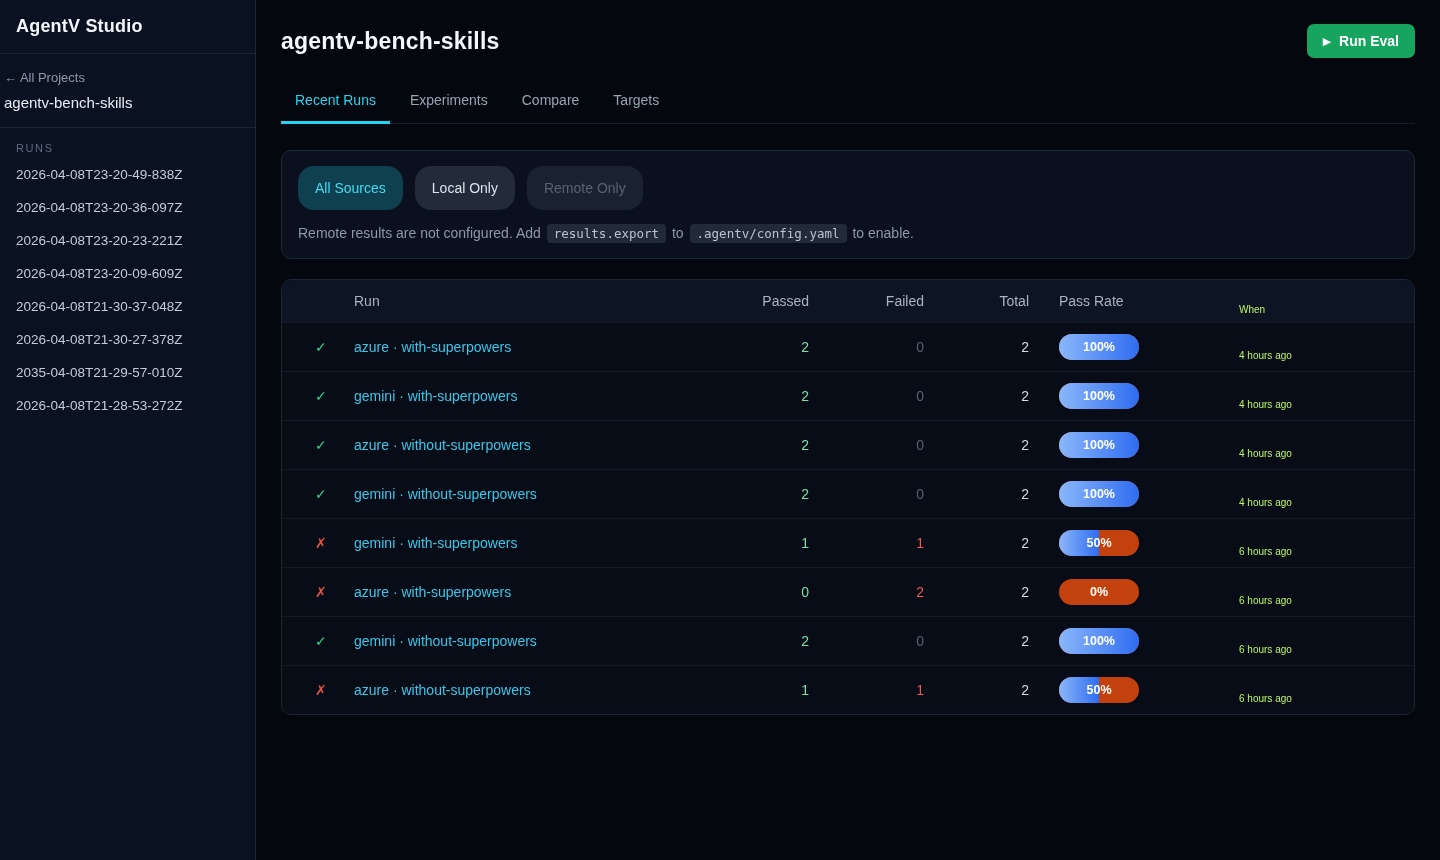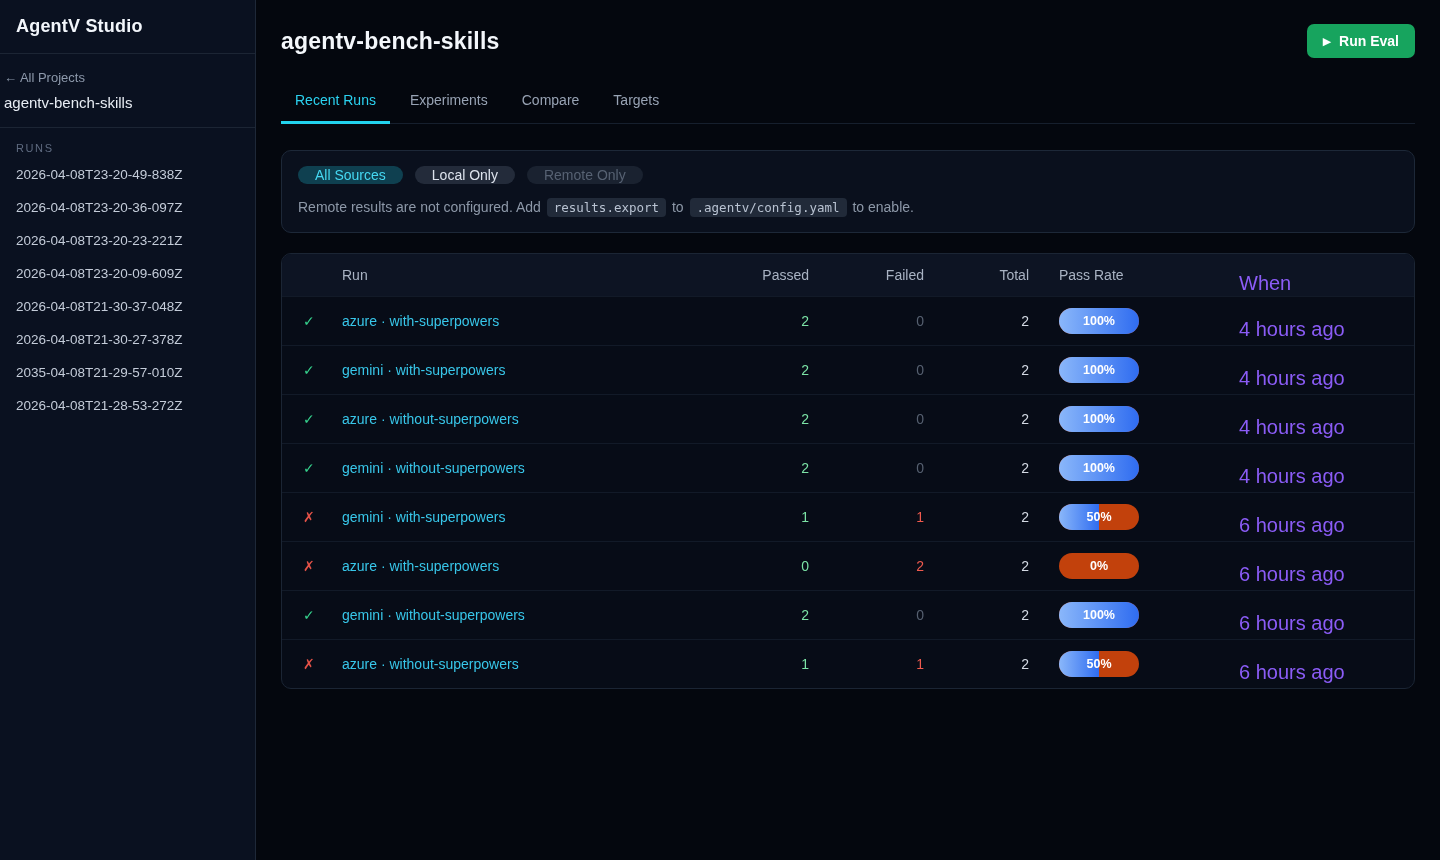--- a/index.html
+++ b/index.html
@@ -60,21 +60,21 @@
   
   .filter-card {
     margin-top:26px;
     background:#0a101d;
     border:1px solid #1d2838;
     border-radius:10px;
     padding:15px 16px 17px;
   }
   .chips { display:flex; gap:12px; }
   .chip {
-    font-size:14px; padding:1px 17px; border-radius:16px; cursor:pointer;
+    font-size:14px; padding:14px 17px; border-radius:16px; cursor:pointer;
     background:#232b3a; color:#dde3ed; border:none; font-family:inherit;
   }
   .chip.active { background:#0f4050; color:#45d8f2; }
   .chip.disabled { background:#1a2230; color:#576273; cursor:default; }
   .filter-note { margin-top:15px; font-size:14px; color:#8d98a8; }
   .filter-note .code {
     font-family:"DejaVu Sans Mono","Liberation Mono",monospace;
     font-size:12.5px; background:#212a39; color:#b9c3d2;
     padding:2px 7px; border-radius:4px; margin:0 2px;
   }
@@ -84,20 +84,21 @@
     margin-top:20px;
     background:#070c17;
     border:1px solid #1b2534;
     border-radius:10px;
     overflow:hidden;
   }
   .trow {
     display:grid;
     grid-template-columns:60px minmax(0,1fr) 115px 115px 105px 210px 175px;
     align-items:center;
+    padding-left:12px;
   }
   .thead { height:42px; background:#0d1423; color:#a9b3c3; font-size:14px; }
   .tbody-row { height:49px; border-top:1px solid #121a28; font-size:14px; }
   .cell-status { padding-left:21px; font-size:14px; }
   .cell-status.pass { color:#35d08c; }
   .cell-status.fail { color:#e35248; }
   .cell-run a { color:#38c7ea; text-decoration:none; font-size:14px; cursor:pointer; }
   .cell-right { text-align:right; }
   .passed-val { color:#7ce3a6; }
   .failed-val.red { color:#ef5a4e; }
@@ -109,21 +110,21 @@
     background:#c2410c; overflow:hidden;
   }
   .pill-fill {
     position:absolute; left:0; top:0; bottom:0;
     background:linear-gradient(90deg,#8ab7fa 0%,#2f6cf0 100%);
   }
   .pill-label {
     position:absolute; inset:0; display:flex; align-items:center; justify-content:center;
     font-size:12.5px; font-weight:bold; color:#ffffff;
   }
-  .cell-when { color:#8b5cf6; font-size:20px;margin-top:16px; }
+  .cell-when { color:#bef264; font-size:10px;margin-top:16px; }
 </style>
 </head>
 <body>
 
 <aside class="sidebar">
   <div class="sidebar-brand">
     <h1>AgentV Studio</h1>
   </div>
   <div class="sidebar-project">
     <span class="back-link">← All Projects</span>

